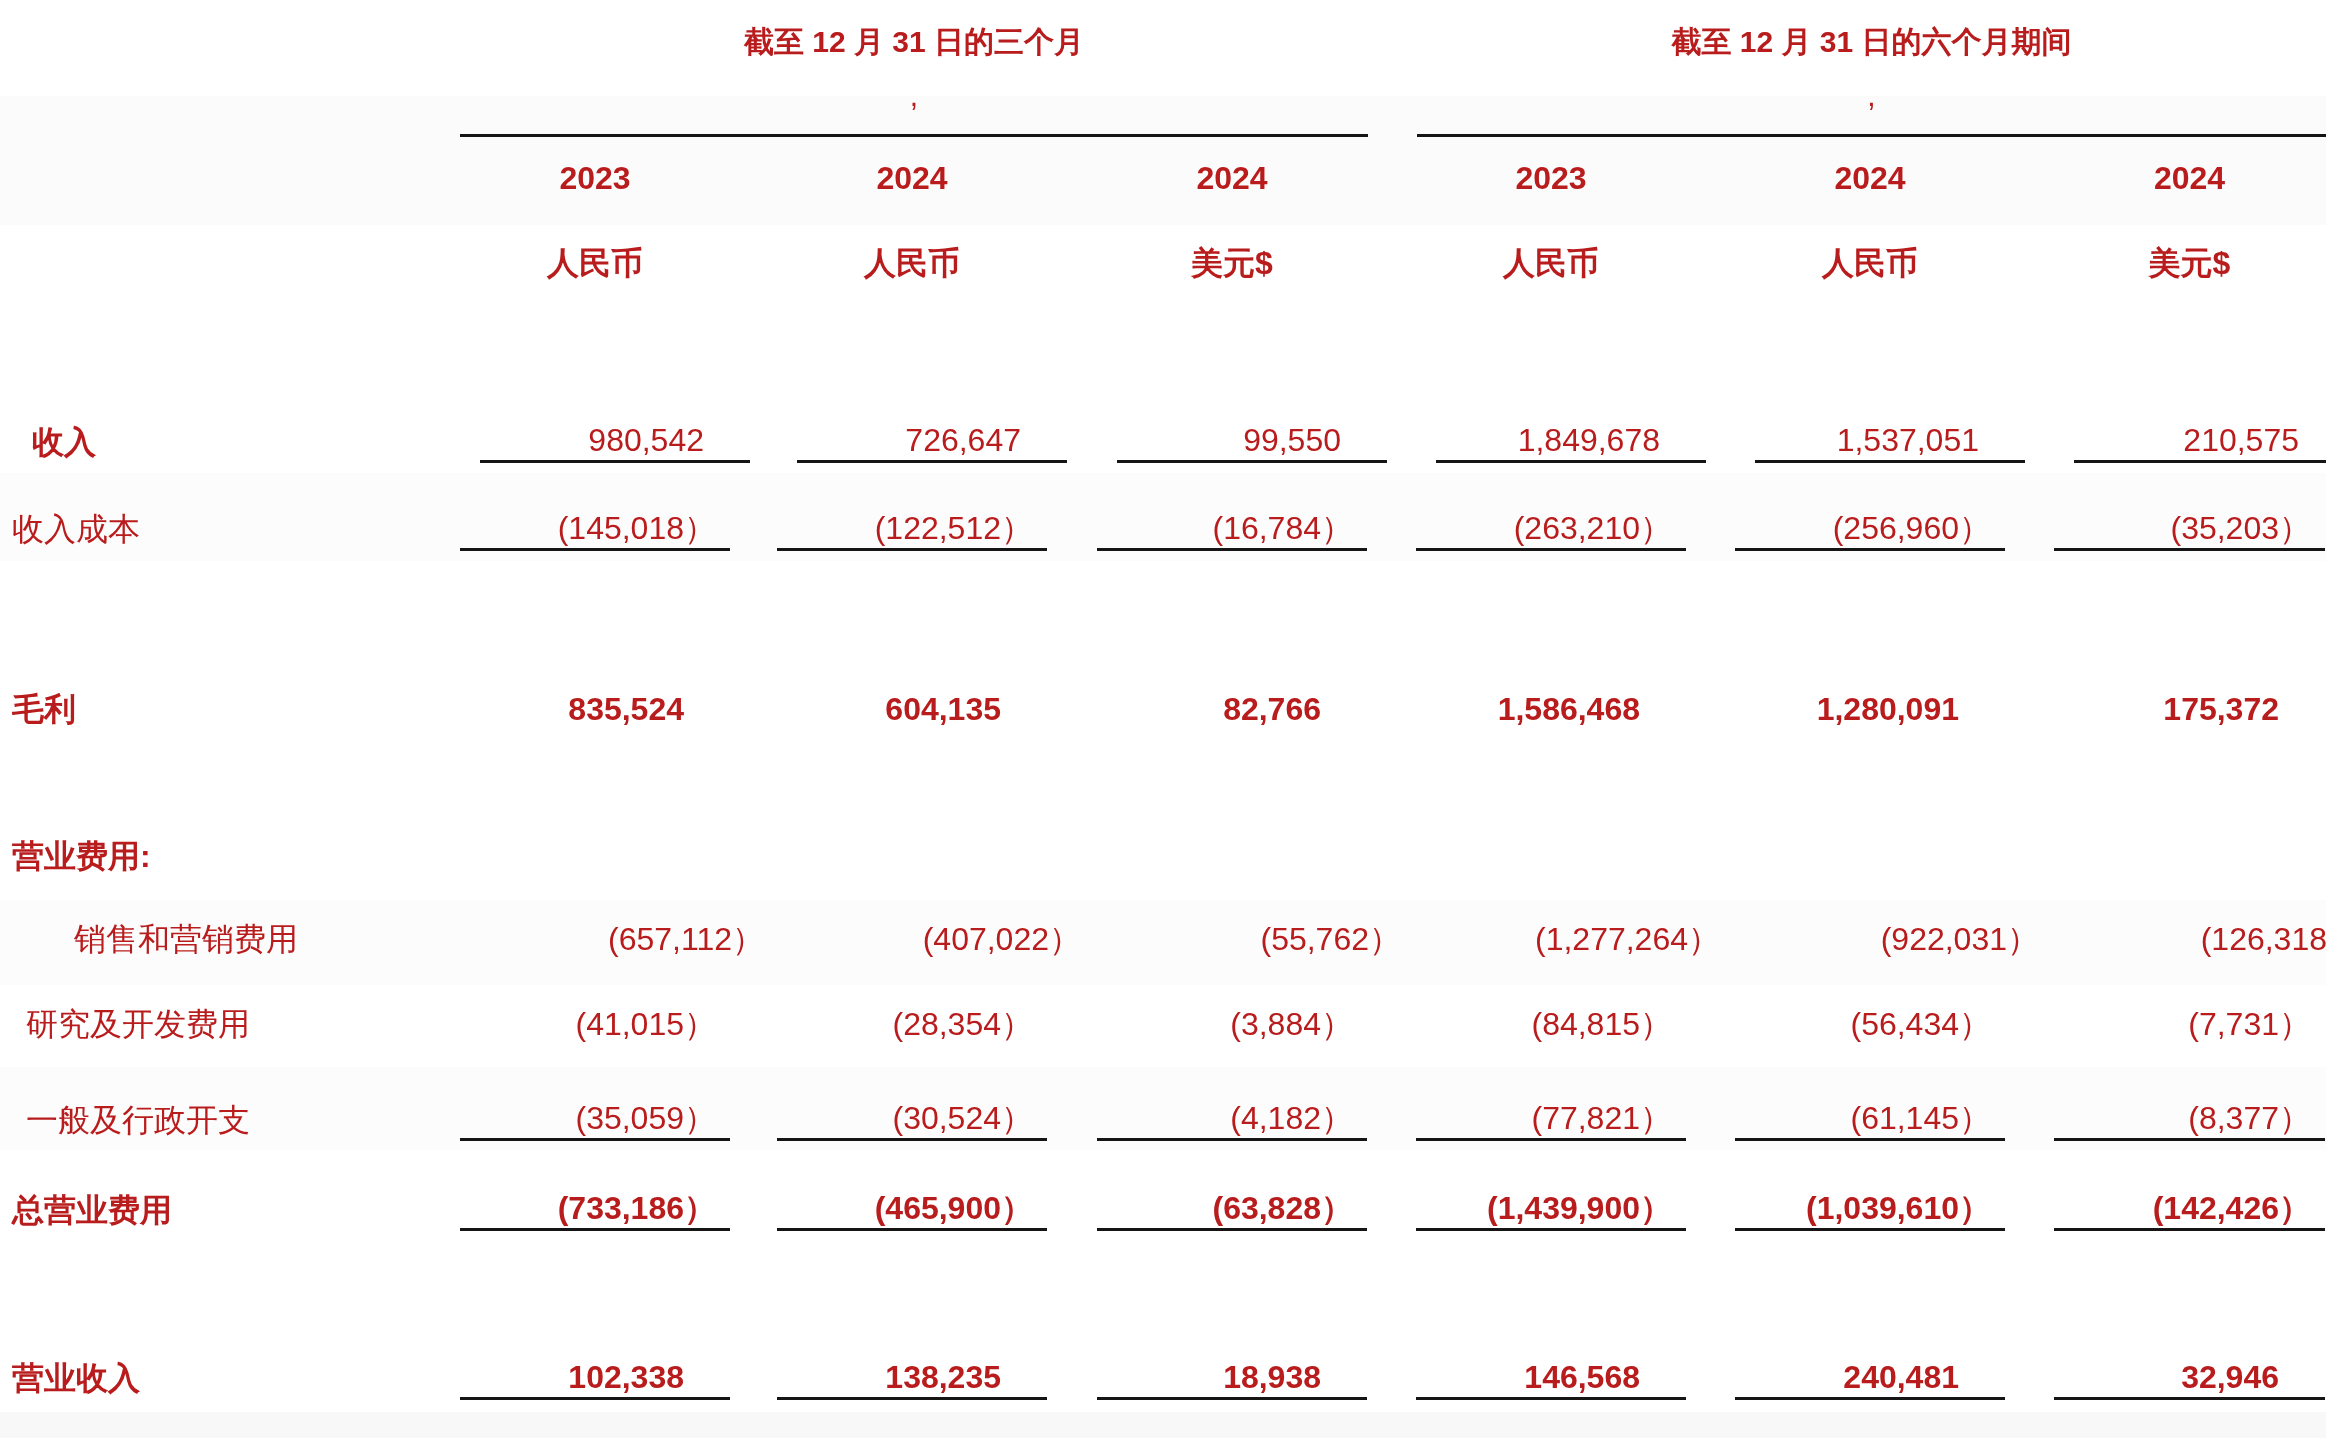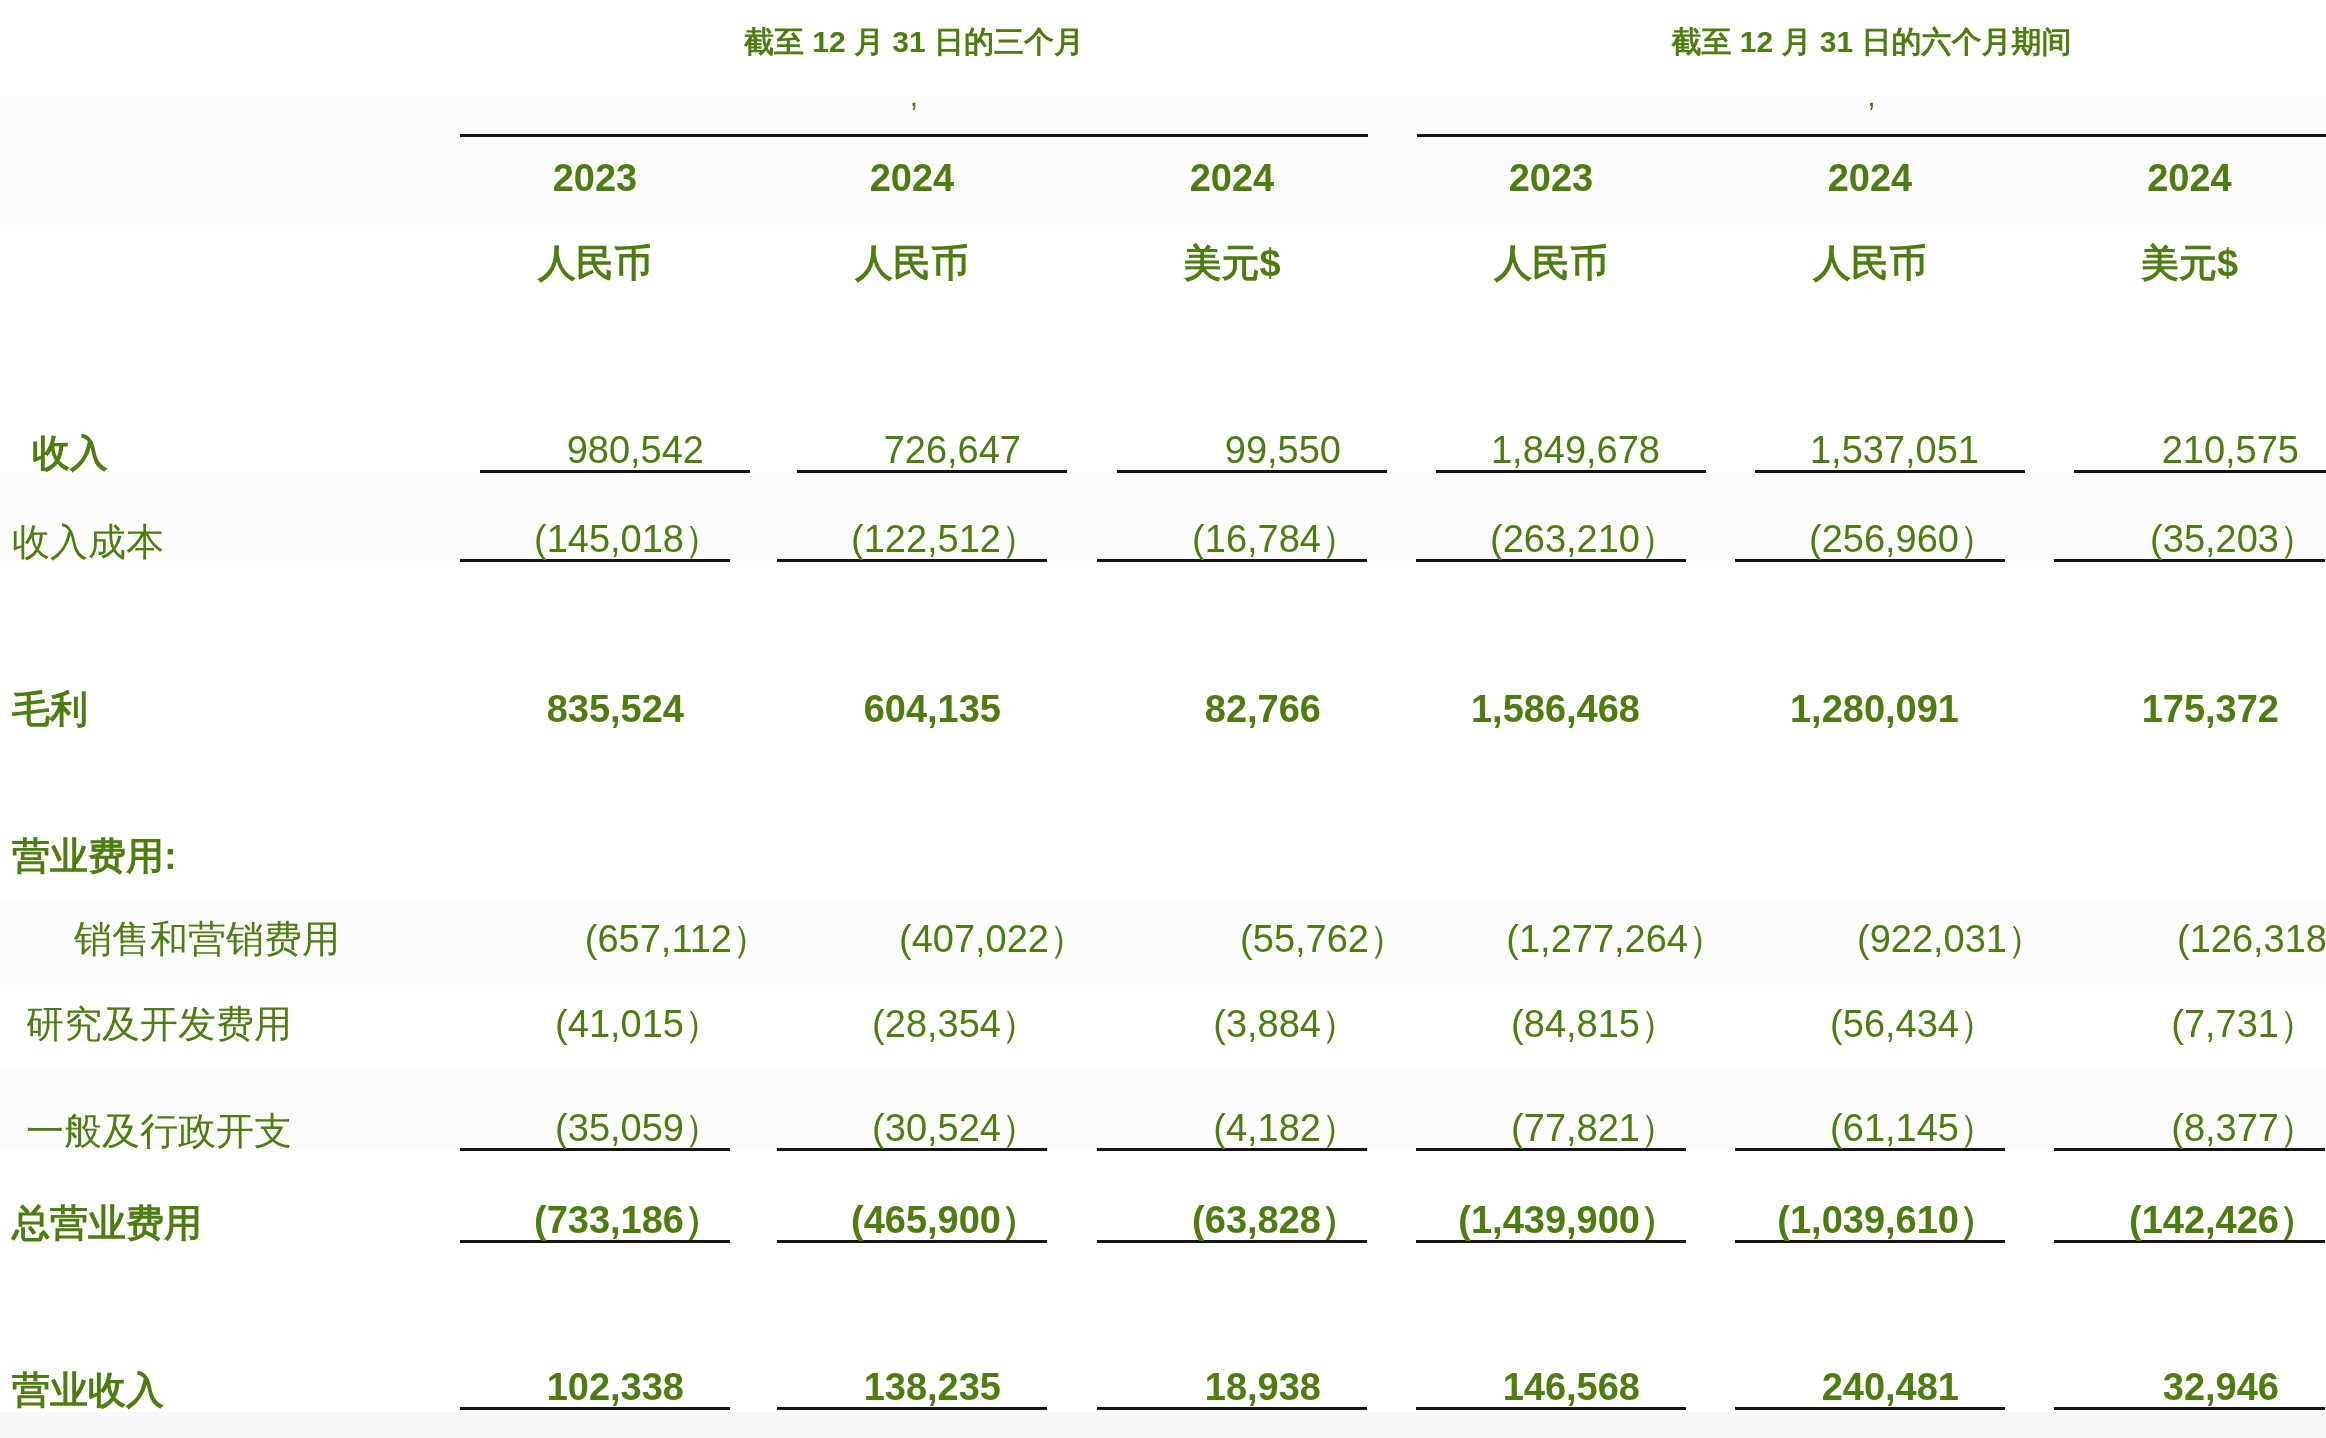--- a/index.html
+++ b/index.html
@@ -1,21 +1,21 @@
 <!DOCTYPE html>
 <html><head>
 <meta charset="utf-8">
 <style>
   html,body{margin:0;padding:0;background:#ffffff;}
   .page{
     position:relative;
     width:2326px;height:1438px;
     background:#ffffff;
     font-family:"Liberation Sans", sans-serif;
-    color:#4d7c0f;
+    color:#b91c1c;
     overflow:hidden;
   }
   .stripe{position:absolute;left:0;width:2326px;background:#fbfbfb;}
   .s1{top:96px;height:129px;}
   .s2{top:473px;height:88px;background:#fcfcfc;}
   .s3{top:900px;height:85px;background:#fcfcfc;}
   .s4{top:1067px;height:83px;background:#fcfcfc;}
   .s5{top:1412px;height:26px;background:#f8f8f8;}
 
   .gtitle{
@@ -27,22 +27,22 @@
     text-align:center;font-size:30px;
   }
   .g1{left:460px;width:908px;}
   .g2{left:1417px;width:909px;}
   .hrule{position:absolute;top:134px;height:3px;background:#151515;}
   .hr1{left:460px;width:908px;}
   .hr2{left:1417px;width:909px;}
 
   .row{
     position:absolute;left:0;width:2326px;
-    display:flex;align-items:flex-end;
-    font-size:38px;line-height:40px;white-space:nowrap;
+    display:flex;align-items:center;
+    font-size:32px;line-height:40px;white-space:nowrap;
   }
   .row > div{box-sizing:border-box;}
   .label{width:460px;padding-left:12px;}
   .label.ind{padding-left:26px;}
   .vcell,.ccell{width:270px;}
   .row > :nth-child(3){margin-left:47px;}
   .row > :nth-child(4){margin-left:50px;}
   .row > :nth-child(5){margin-left:49px;}
   .row > :nth-child(6){margin-left:49px;}
   .row > :nth-child(7){margin-left:49px;width:271px;}

